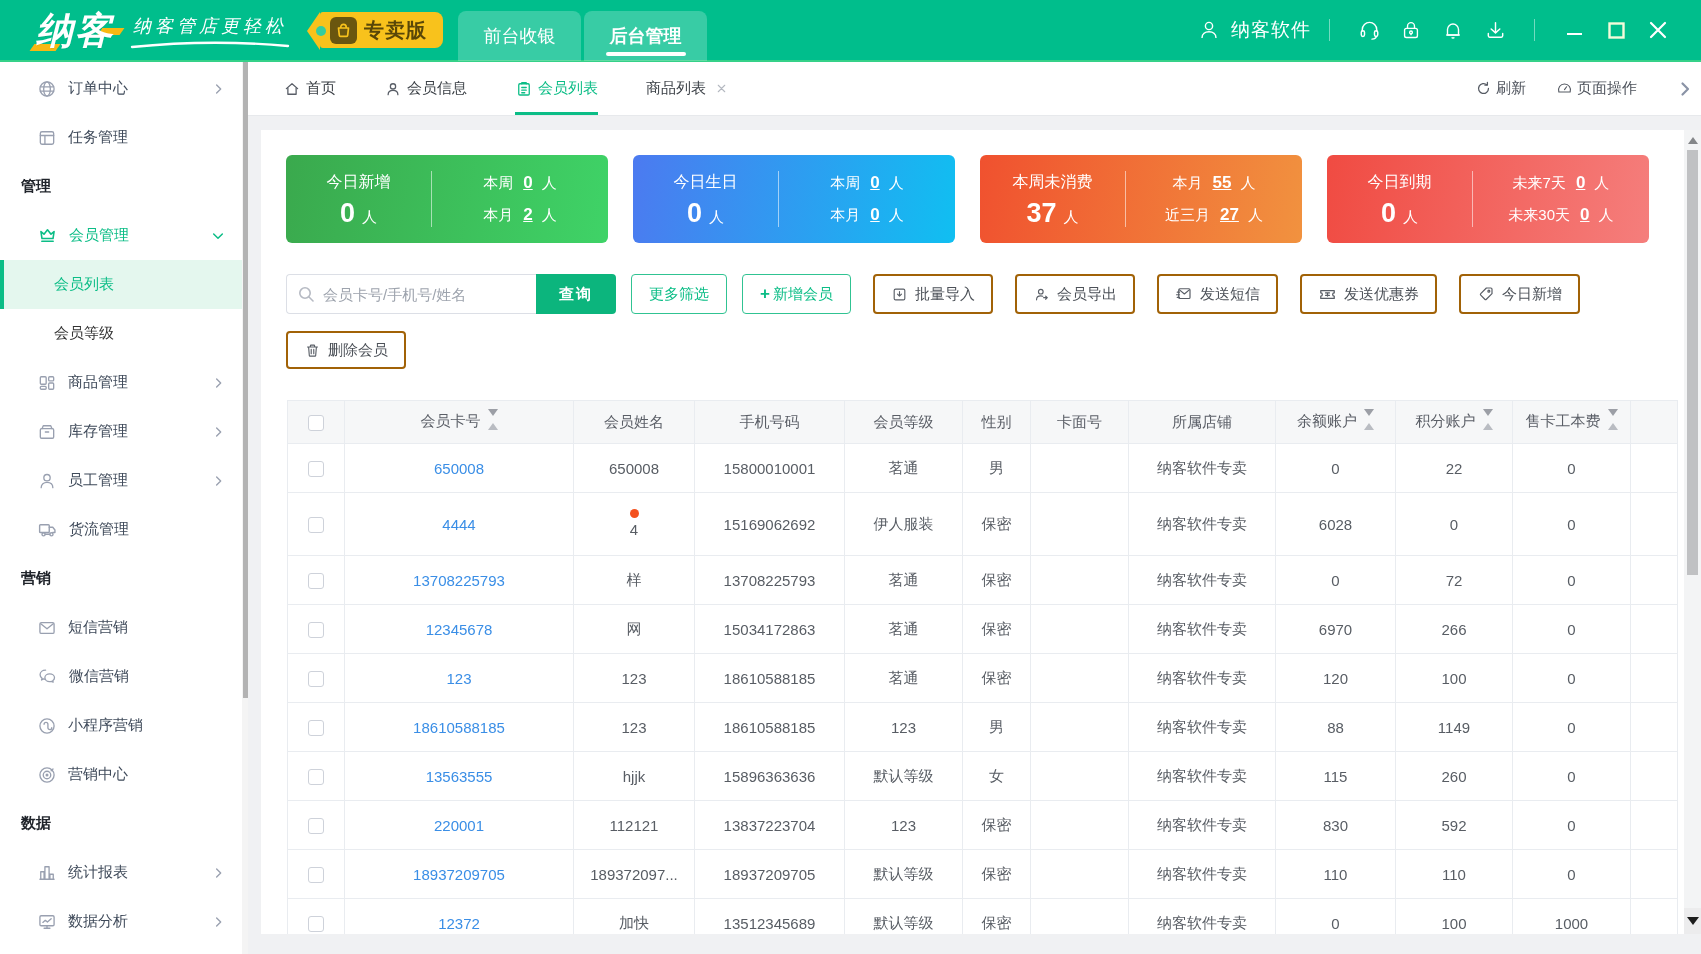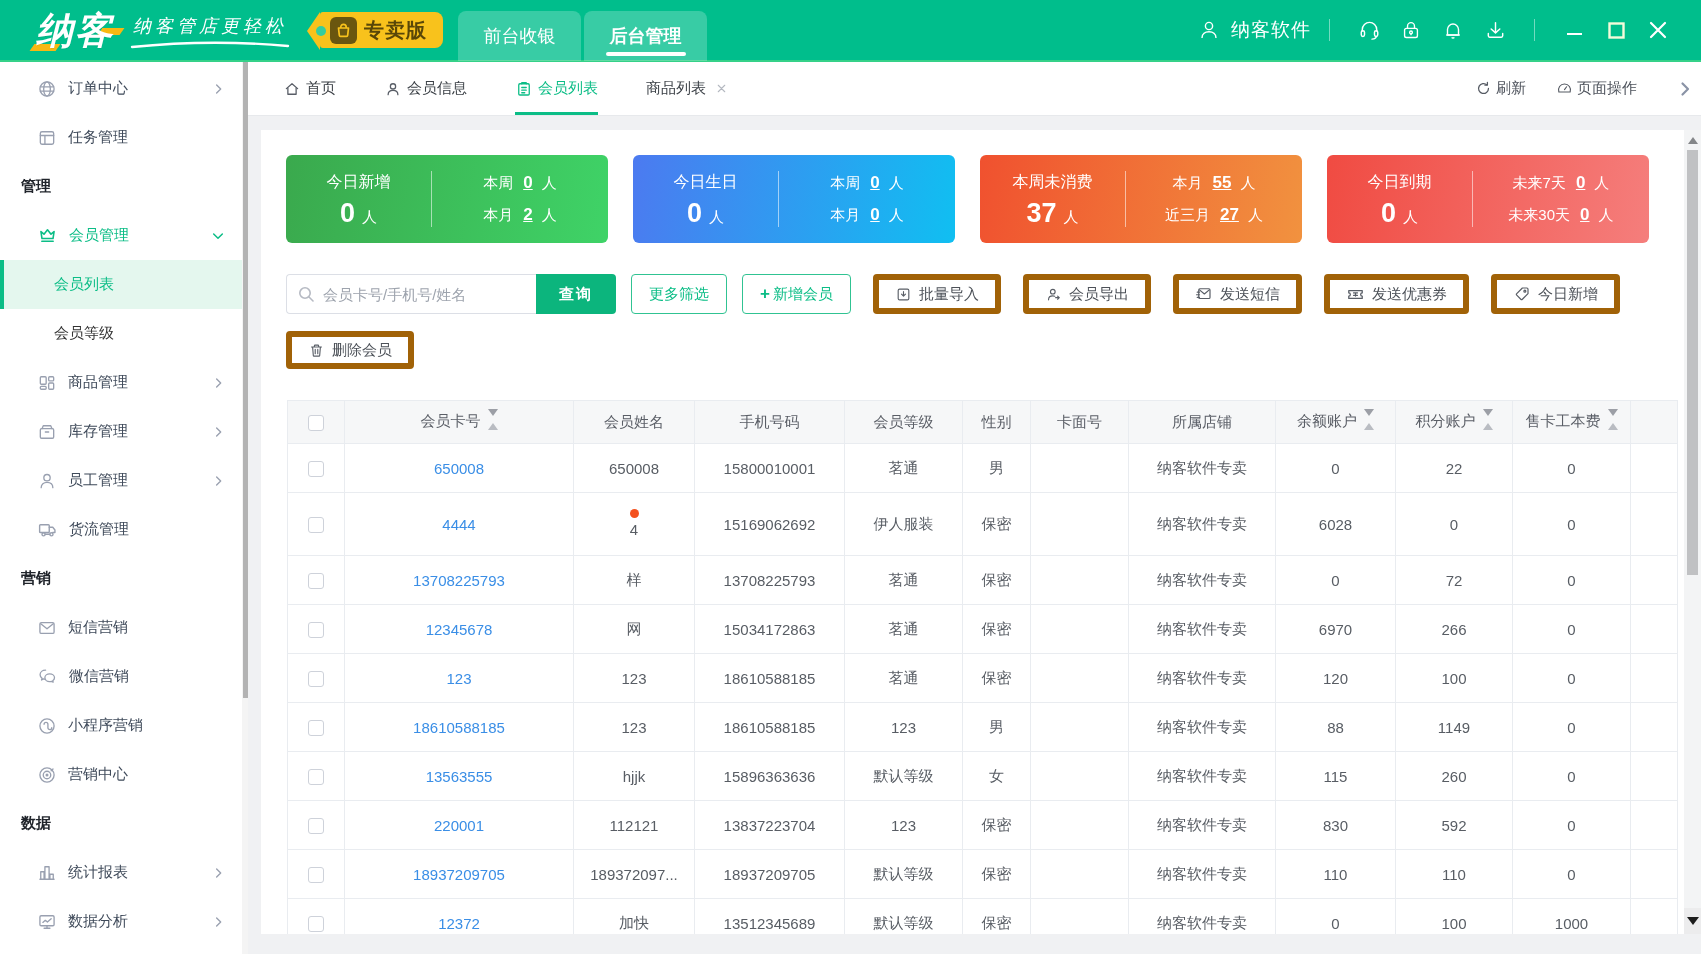--- a/index.html
+++ b/index.html
@@ -80,21 +80,21 @@
   .sc-row .sr-unit { font-size:15px; margin-left:9px; }
 
   
   .toolbar1 { position:absolute; left:25px; top:144px; height:40px; display:flex; align-items:stretch; }
   .search-box { display:flex; align-items:center; width:250px; border:1px solid #dcdfe6; border-right:none; border-radius:4px 0 0 4px; background:#fff; padding-left:10px; }
   .search-box input { border:none; outline:none; font-size:15px; color:#333; width:200px; margin-left:8px; font-family:inherit; background:transparent; }
   .search-box input::placeholder { color:#9da3ad; }
   .btn { display:flex; align-items:center; justify-content:center; border:none; background:none; font-family:inherit; border-radius:4px; font-size:15px; cursor:pointer; white-space:nowrap; }
   .btn-primary { width:80px; background:#0cb57d; color:#fff; border-radius:0 4px 4px 0; font-weight:700; letter-spacing:2px; }
   .btn-green { border:1px solid #30c392; color:#0bbd86; background:#fff; padding:0 17px; margin-left:15px; }
-  .btn-gray { border:6px solid #a16207; color:#4c5158; background:#fff; padding:0 16px; margin-left:22px; }
+  .btn-gray { border:2px solid #a16207; color:#4c5158; background:#fff; padding:0 16px; margin-left:22px; }
   .btn .b-icon { display:flex; margin-right:7px; }
   .btn .b-plus { font-size:17px; font-weight:700; margin-right:3px; }
   .toolbar2 { position:absolute; left:25px; top:201px; height:38px; display:flex; }
   .toolbar2 .btn-gray { margin-left:0; }
 
   
   .member-table { position:absolute; left:26px; top:270px; width:1390px; border-collapse:collapse; table-layout:fixed; }
   .member-table th, .member-table td { border:1px solid #e9ecf0; text-align:center; font-weight:400; overflow:hidden; white-space:nowrap; }
   .member-table th { height:43px; background:#f6f7f8; color:#5a5e66; font-size:15px; }
   .member-table td { height:49px; color:#585d64; font-size:15px; }

